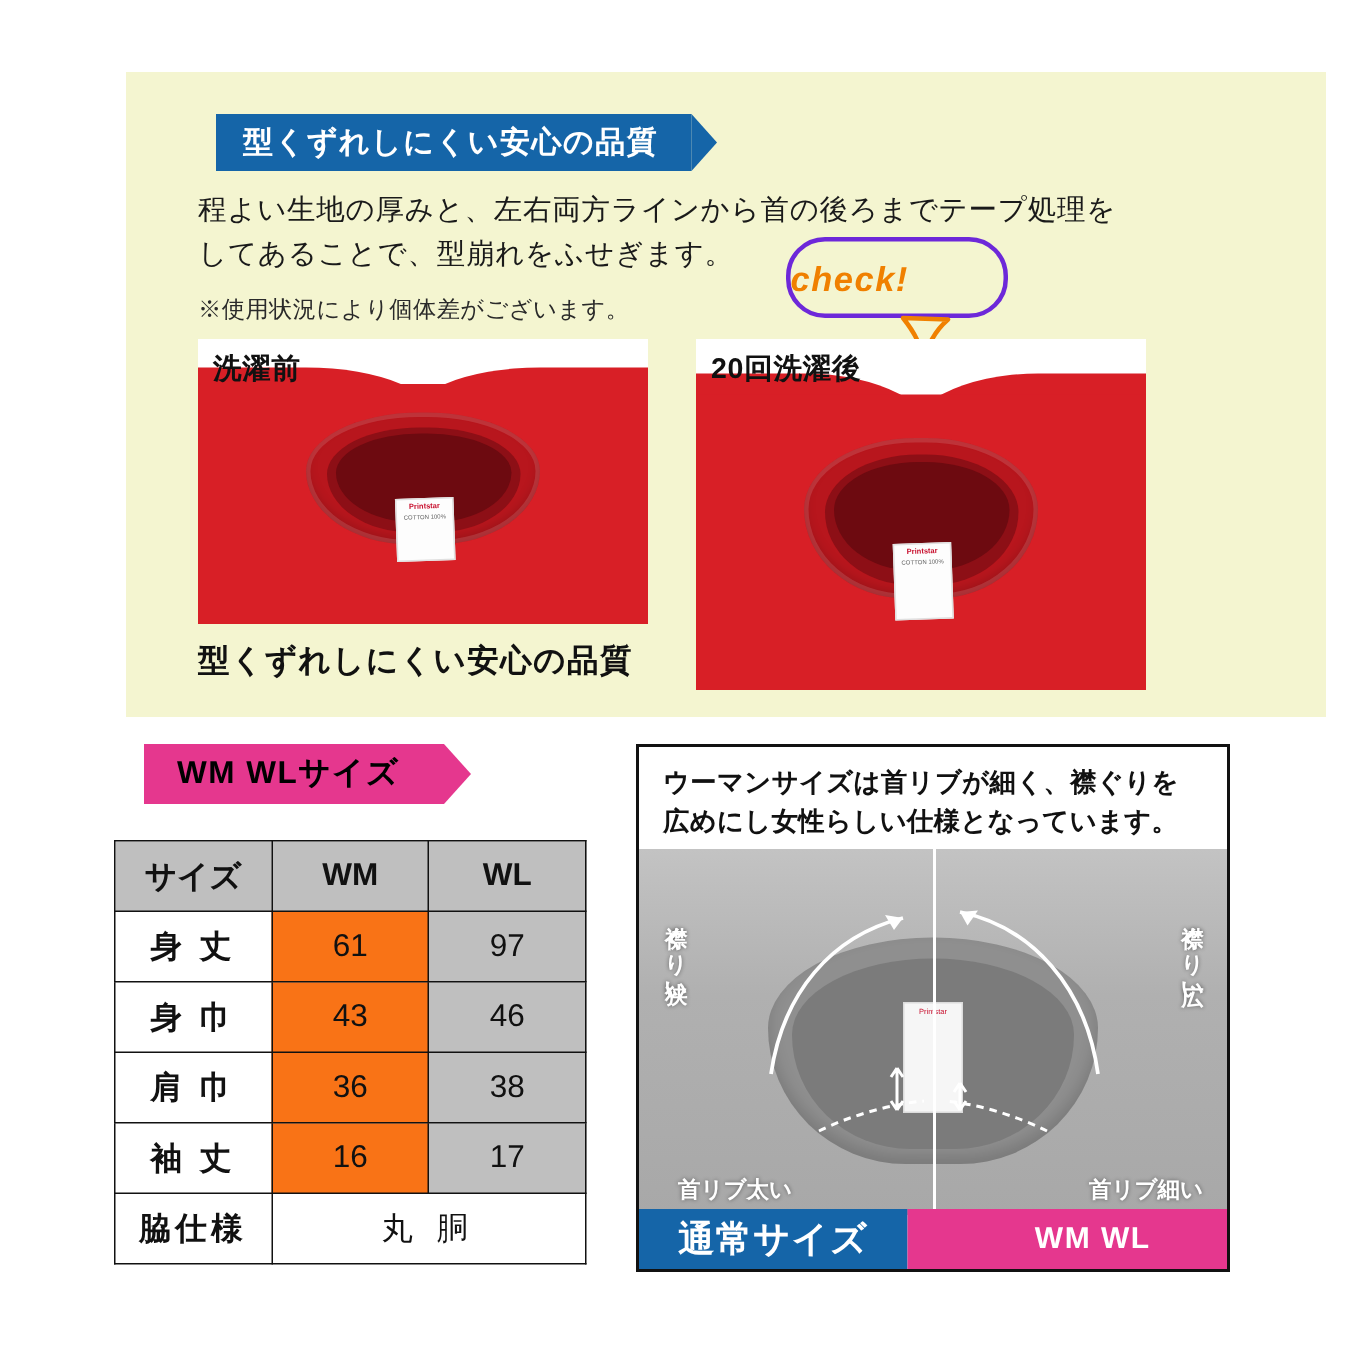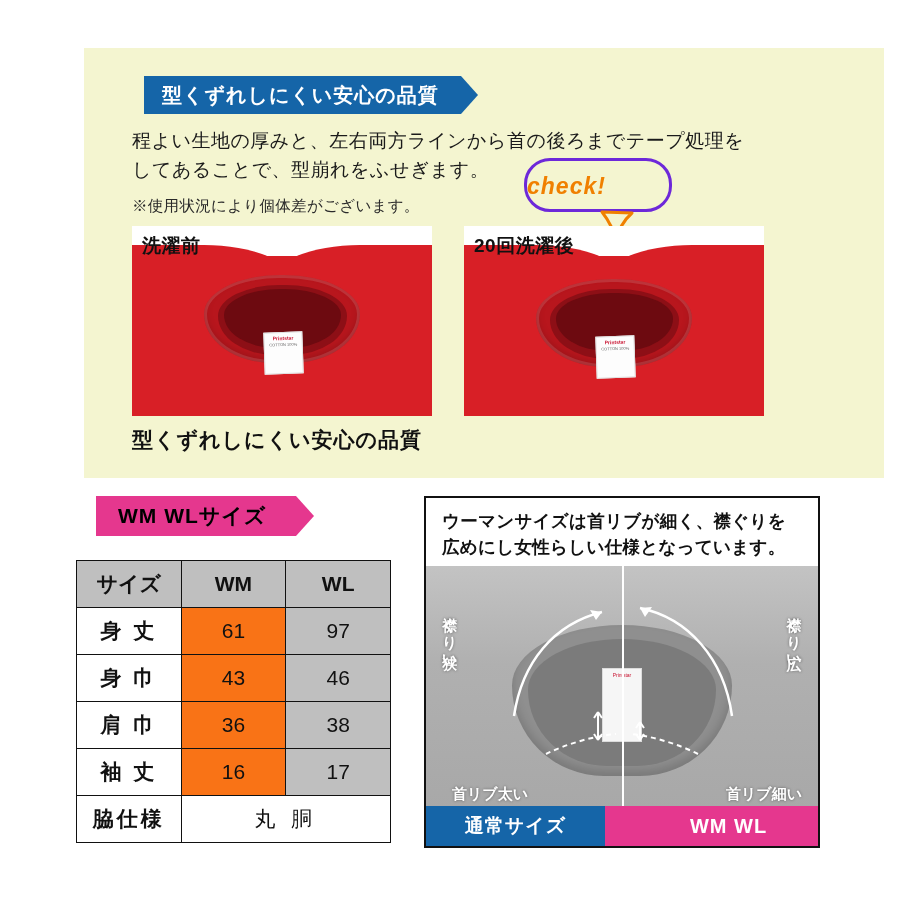--- a/index.html
+++ b/index.html
@@ -87,21 +87,21 @@
     width: 34px; height: 34px;
   }
 
   
   .photo {
     position: absolute;
     overflow: hidden;
     background: #cfcfcf;
   }
   .photo-a { left: 48px; top: 178px; width: 300px; height: 190px; }
-  .photo-b { left: 380px; top: 178px; width: 300px; height: 190px; }
+  .photo-b { left: 380px; top: 178px; width: 300px; height: 234px; }
 
   .photo-label {
     position: absolute;
     left: 10px; top: 7px;
     font-size: 19px;
     font-weight: bold;
     color: #111111;
     z-index: 5;
     letter-spacing: 0.5px;
   }
@@ -335,21 +335,21 @@
     position: absolute;
     left: 0; bottom: 0;
     width: 100%; height: 40px;
     display: flex;
   }
   .rp-foot-blue {
     flex: 1;
     background: #1565a8;
     color: #ffffff;
     font-weight: bold;
-    font-size: 19px;
+    font-size: 24px;
     display: flex; align-items: center; justify-content: center;
     letter-spacing: 1px;
   }
   .rp-foot-pink {
     flex: 1;
     background: #e5378e;
     color: #ffffff;
     font-weight: bold;
     font-size: 20px;
     display: flex; align-items: center; justify-content: center;

